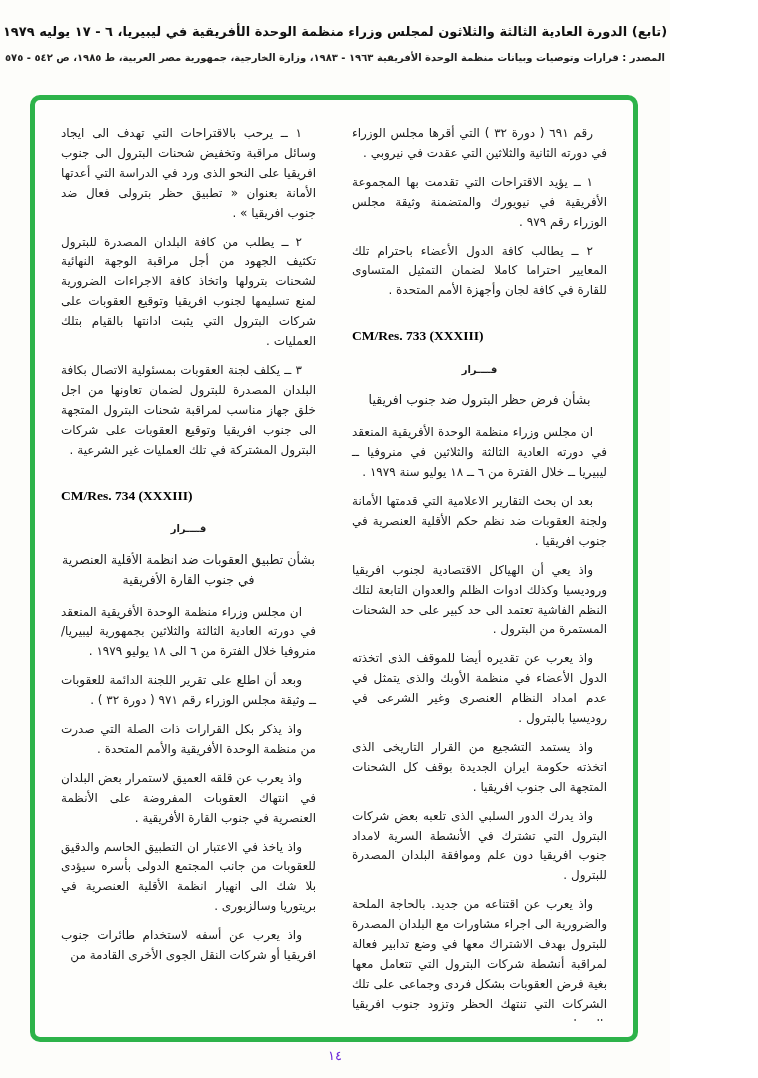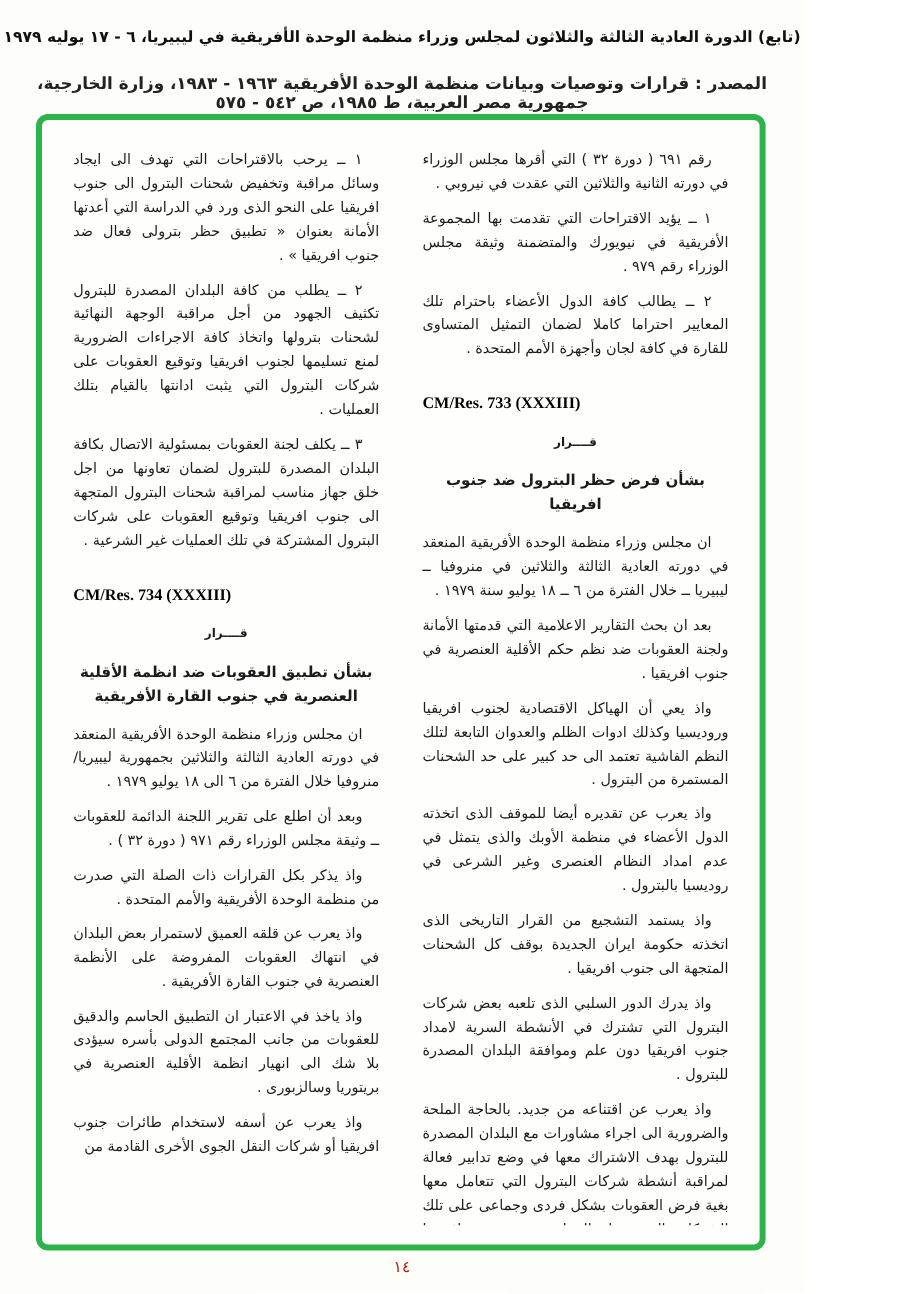--- a/index.html
+++ b/index.html
@@ -19,24 +19,24 @@
     text-align: center;
     direction: rtl;
   }
   .header-title {
     font-size: 13px;
     font-weight: bold;
     color: #111111;
     letter-spacing: 0.2px;
   }
   .header-source {
-    font-size: 14px;
+    font-size: 10px;
     font-weight: bold;
     color: #222222;
-    margin-top: 23px;
+    margin-top: 13px;
   }
 
   .content-box {
     position: absolute;
     left: 30px;
     right: 32px;
     top: 95px;
     height: 947px;
     border: 5px solid #2db34a;
     border-radius: 10px;
@@ -77,34 +77,34 @@
     text-indent: 0;
   }
   .res-title {
     text-align: center;
     font-weight: bold;
     font-size: 10px;
     margin: 4px 0 12px 0;
   }
   .res-subtitle {
     text-align: center;
-    font-weight: bold;
+    font-weight: normal;
     font-size: 12.5px;
     line-height: 1.6;
     margin: 0 0 13px 0;
   }
 
   .page-number {
     position: absolute;
     bottom: 14px;
     left: 0;
     width: 100%;
     text-align: center;
     font-size: 13px;
-    color: #b91c1c;
+    color: #6d28d9;
     font-family: Liberation Serif, serif;
   }
 </style>
 </head>
 <body>
 
 <div class="page">
 
   <div class="header">
     <div class="header-title">(تابع) الدورة العادية الثالثة والثلاثون لمجلس وزراء منظمة الوحدة الأفريقية في ليبيريا، ٦ - ١٧ يوليه ١٩٧٩</div>

